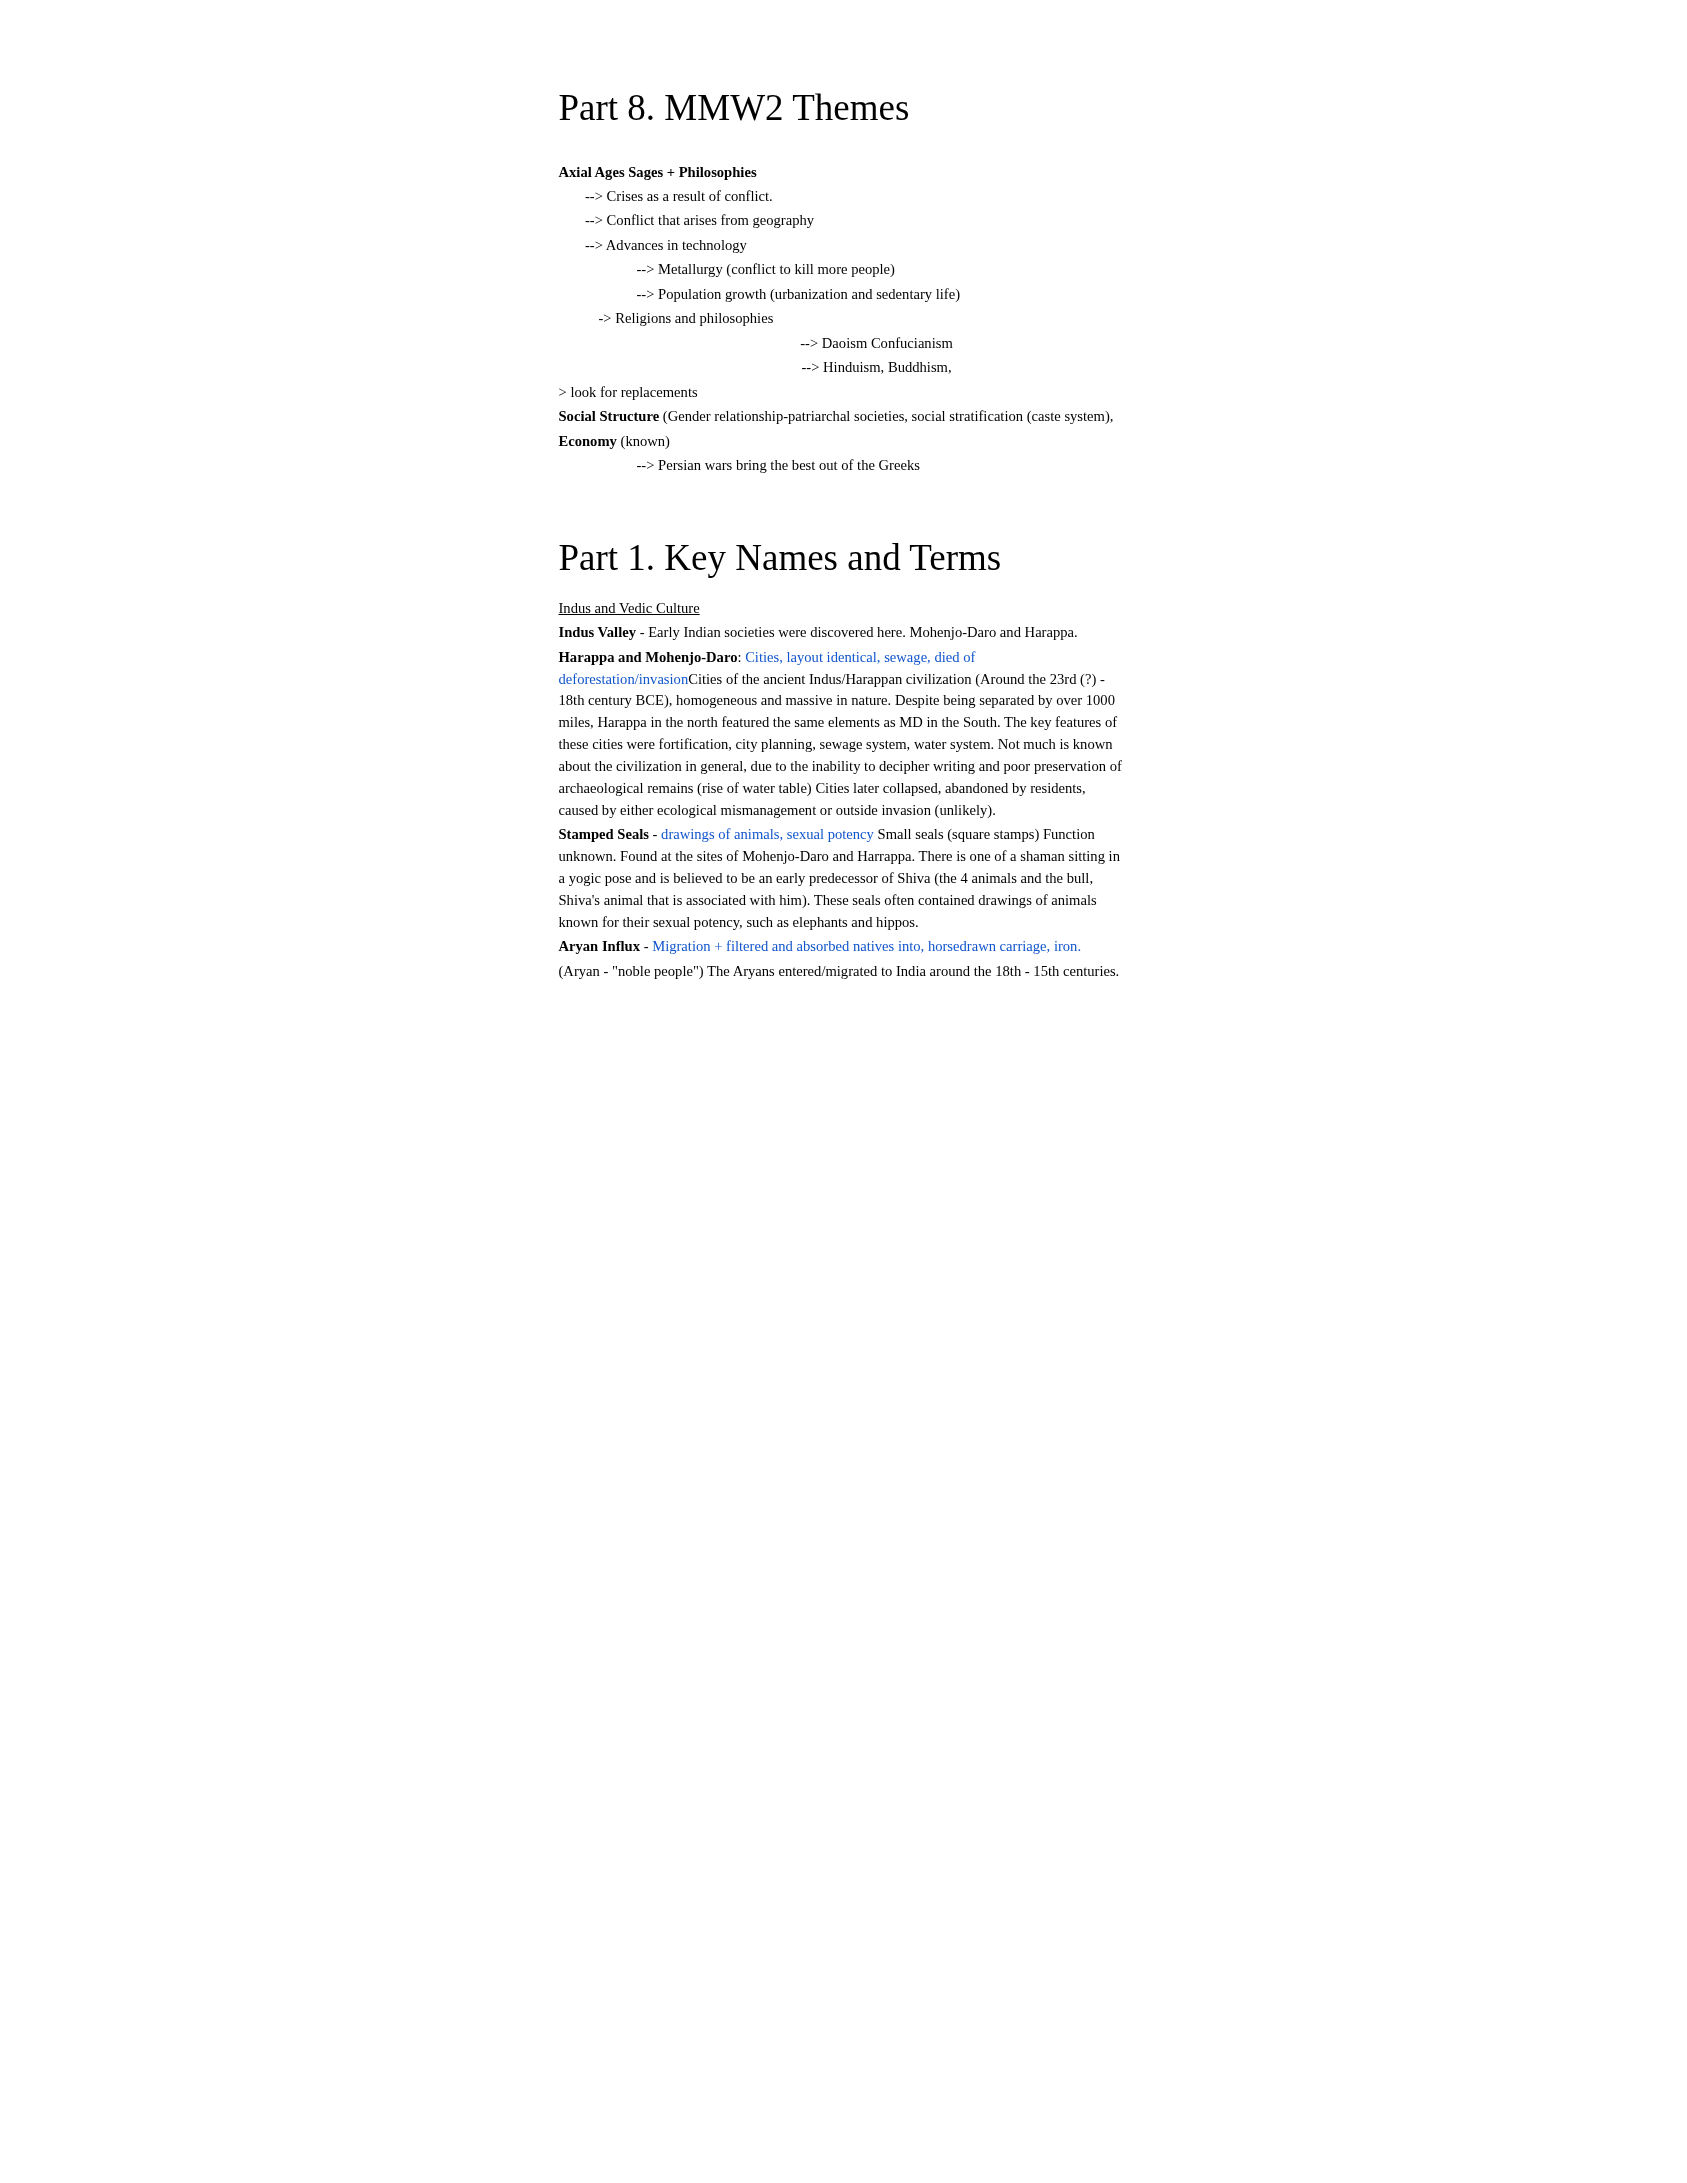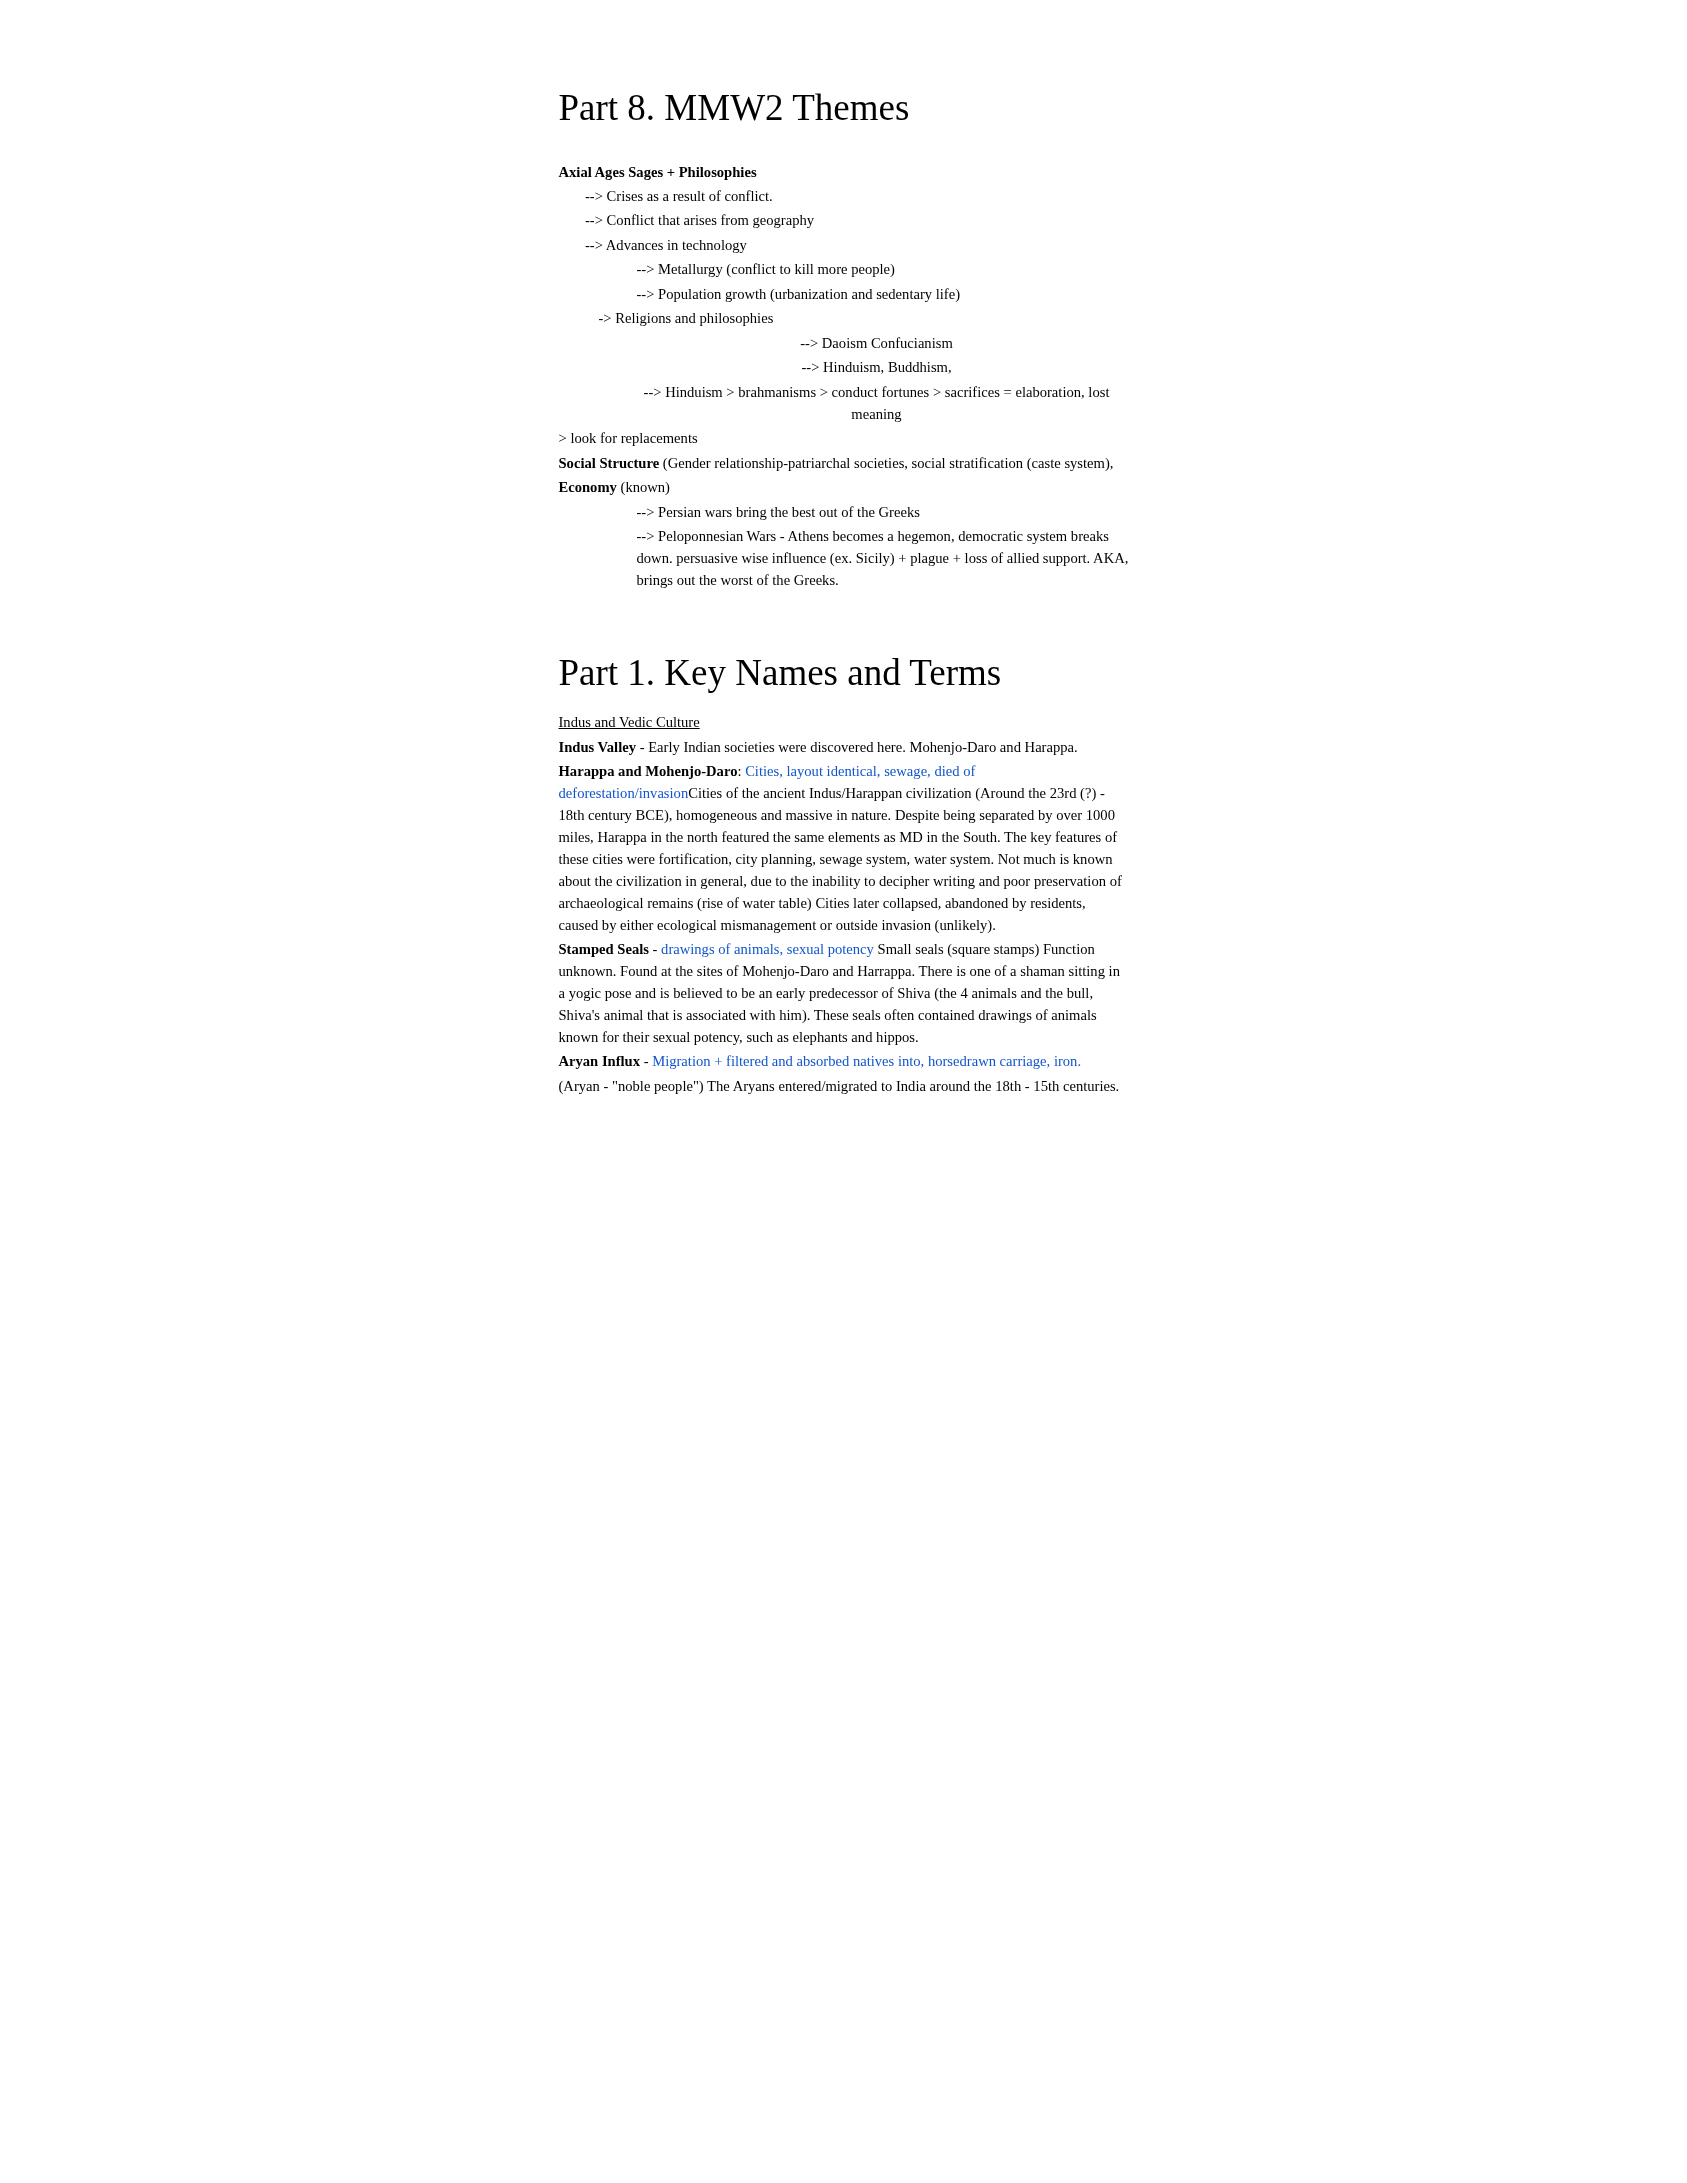--- a/index.html
+++ b/index.html
@@ -54,30 +54,28 @@
 <div class="section">
   <p><span class="bold">Axial Ages Sages + Philosophies</span></p>
   <p class="indent1">--&gt; Crises as a result of conflict.</p>
   <p class="indent1">--&gt; Conflict that arises from geography</p>
   <p class="indent1">--&gt; Advances in technology</p>
   <p class="indent2">--&gt; Metallurgy (conflict to kill more people)</p>
   <p class="indent2">--&gt; Population growth (urbanization and sedentary life)</p>
   <p class="indent3">-&gt; Religions and philosophies</p>
   <p class="indent4">--&gt; Daoism Confucianism</p>
   <p class="indent4">--&gt; Hinduism, Buddhism,</p>
-  <p class="indent4">--&gt; Hinduism &gt; brahmanisms &gt; conduct fortunes &gt; sacrifices = elaboration, lost meaning</p>
   <p>&gt; look for replacements</p>
   <p>
     <span class="bold">Social Structure</span><span> (Gender relationship-patriarchal societies, social stratification (caste system),</span>
   </p>
   <p>
     <span class="bold">Economy</span><span> (known)</span>
   </p>
   <p class="indent2">--&gt; Persian wars bring the best out of the Greeks</p>
-  <p class="indent2">--&gt; Peloponnesian Wars - Athens becomes a hegemon, democratic system breaks down. persuasive wise influence (ex. Sicily) + plague + loss of allied support. AKA, brings out the worst of the Greeks.</p>
 
 </div>
 
 <h2>Part 1.  Key Names and Terms</h2>
 
 <div class="section">
   <p><span class="underline">Indus and Vedic Culture</span></p>
 
   <p>
     <span class="bold">Indus Valley</span><span> - Early Indian societies were discovered here. Mohenjo-Daro and Harappa.</span>

